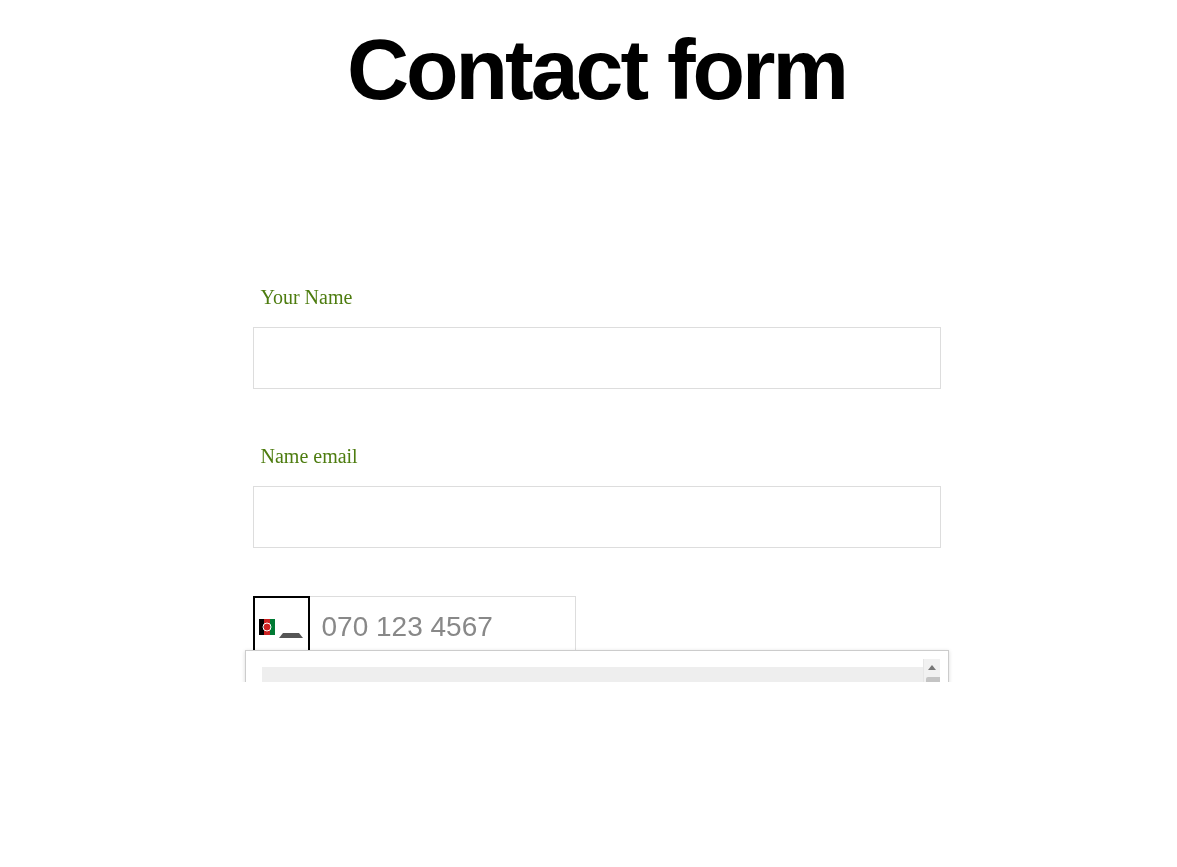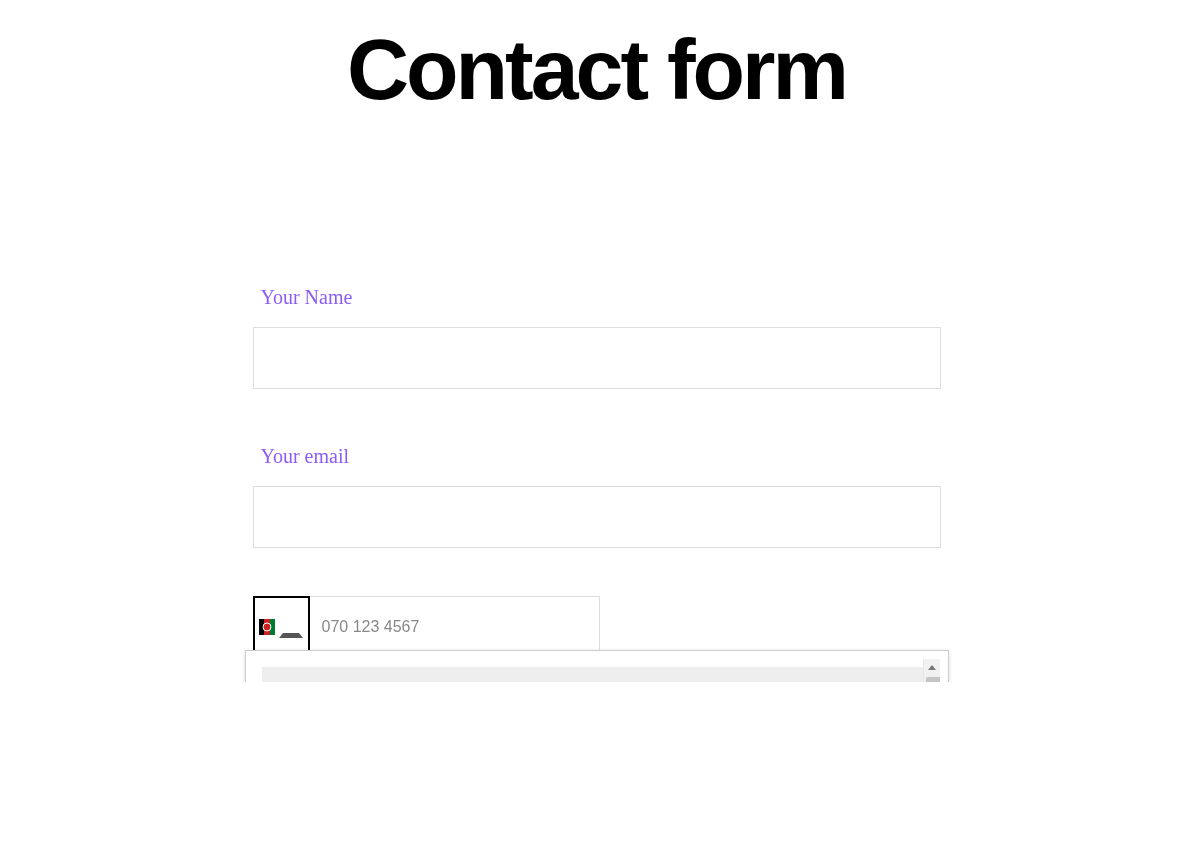--- a/index.html
+++ b/index.html
@@ -20,21 +20,21 @@
     }
     .form-wrap {
       width: 720px;
       margin: 140px auto 0;
     }
     .field {
       margin-bottom: 32px;
     }
     .field-label {
       font-size: 20px;
-      color: #8b5cf6;
+      color: #4d7c0f;
       margin-bottom: 10px;
       display: block;
     }
     .text-input {
       width: 100%;
       height: 62px;
       border: 1px solid #ddd;
       background: #fff;
       font-size: 18px;
       padding: 0 14px;
@@ -87,24 +87,24 @@
       border-right-color:transparent; transform:translate(-50%,-50%);
     }
     .caret-up {
       width: 0; height: 0;
       border-left: 4px solid transparent;
       border-right: 4px solid transparent;
       border-bottom: 5px solid #555;
     }
     .phone-input {
       height: 62px;
-      width: 290px;
+      width: 266px;
       border: 1px solid #ddd;
       border-left: none;
-      font-size: 16px;
+      font-size: 28px;
       padding: 0 12px;
       color: #3b82f6;
     }
     .phone-input::placeholder { color: #888; }
 
     .dropdown {
       position: absolute;
       top: 62px;
       left: 0;
       width: 704px;
@@ -164,21 +164,21 @@
 <h1 class="page-title">Contact form</h1>
 
 <div class="form-wrap">
 
   <div class="field">
     <label class="field-label">Your Name</label>
     <input class="text-input" type="text" value="" style="">
   </div>
 
   <div class="field">
-    <label class="field-label">Your email</label>
+    <label class="field-label">Name email</label>
     <input class="text-input" type="text" value="" style="">
   </div>
 
 
   <div class="phone-row">
     <div class="flag-btn">
       <span class="flag-af"></span>
       <span class="caret-up"></span>
     </div>
     <input class="phone-input" type="text" placeholder="070 123 4567" style="">

